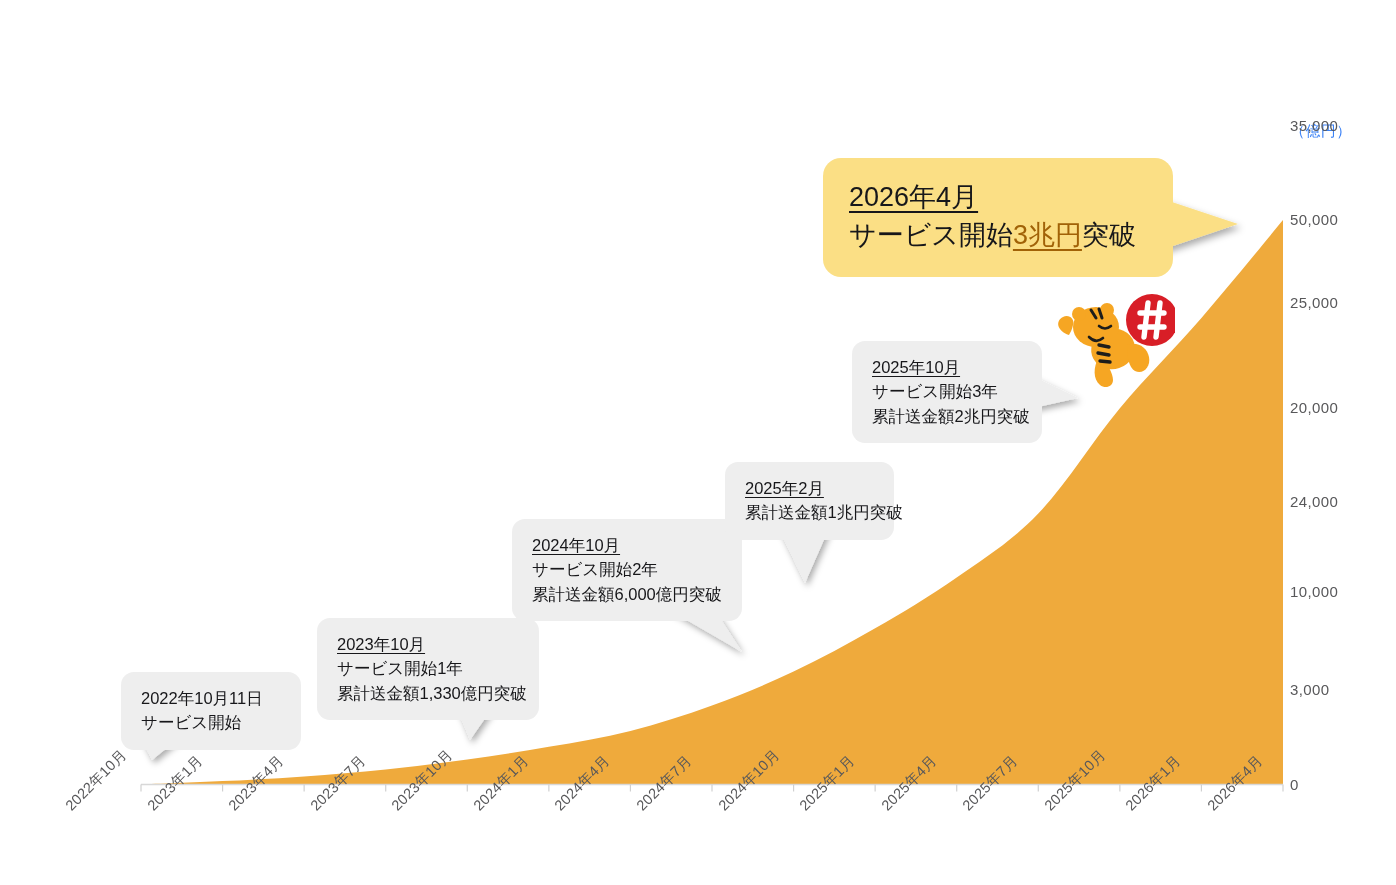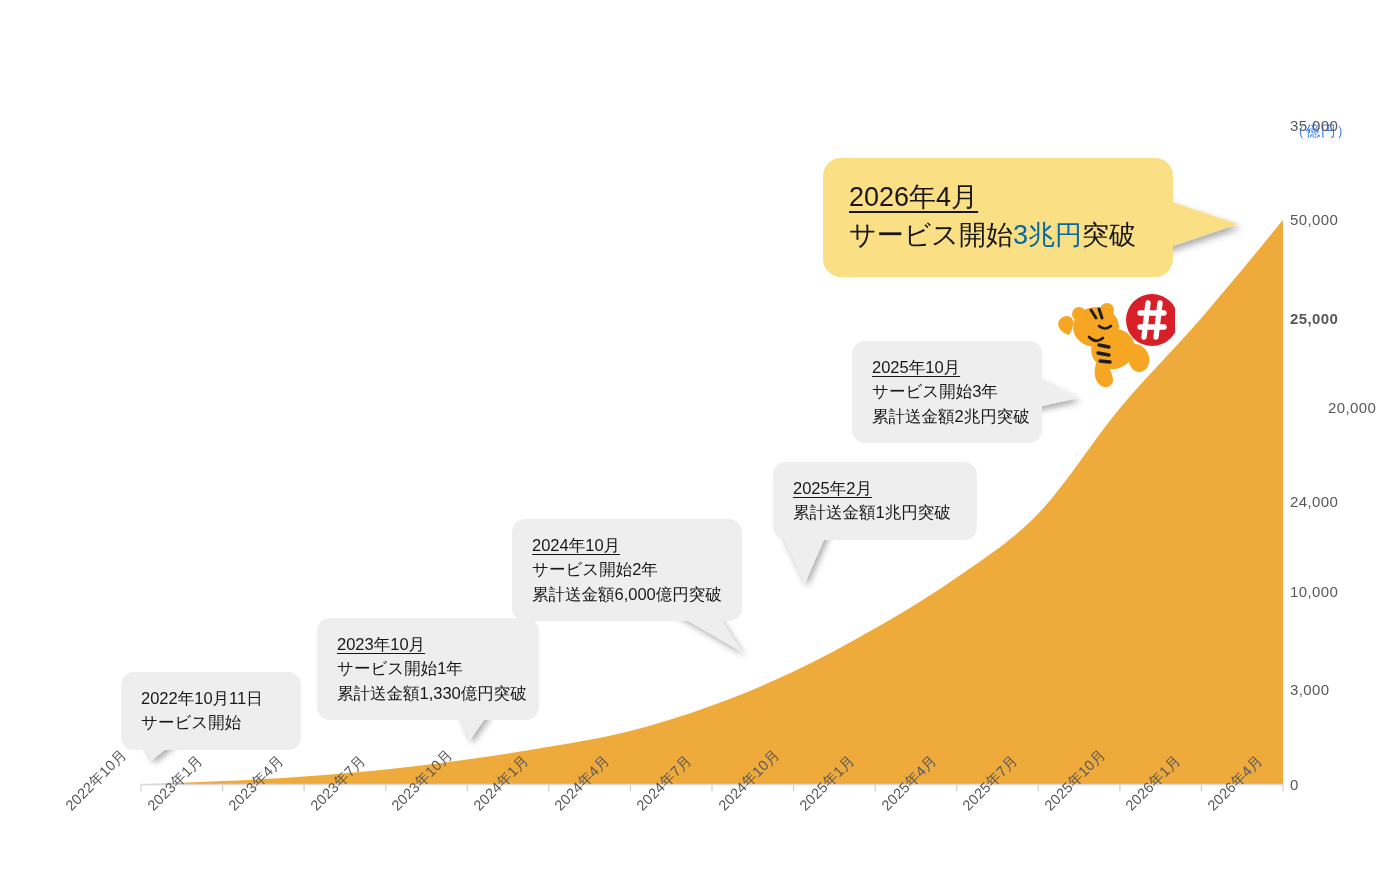--- a/index.html
+++ b/index.html
@@ -85,21 +85,22 @@
     line-height: 1.42;
   }
   .callout .hdr {
     text-decoration: underline;
     text-underline-offset: 3px;
   }
   .callout.yellow .hdr {
     text-underline-offset: 5px;
   }
   .accent-red {
-    color: #0369a1;
+    color: #a16207;
+    text-decoration: underline;
     text-underline-offset: 5px;
   }
 
   
   .tail-svg {
     position: absolute;
     overflow: visible;
     z-index: 5;
     pointer-events: none;
   }
@@ -150,22 +151,22 @@
       </g>
   </svg>
 
   <div class="y-unit-label" style="left:1290px; top:83px;">（億円）</div>
 
   <div id="y-labels">
       <div class="y-tick-label" style="left: 1290px; top: 776.5px;">0</div>
       <div class="y-tick-label" style="left: 1290px; top: 682.429px;">3,000</div>
       <div class="y-tick-label" style="left: 1290px; top: 584px;">10,000</div>
       <div class="y-tick-label" style="left: 1290px; top: 494.286px;">24,000</div>
-      <div class="y-tick-label" style="left: 1328px; top: 400.214px;">20,000</div>
-      <div class="y-tick-label" style="left: 1290px; top: 311px; font-weight: bold;">25,000</div>
+      <div class="y-tick-label" style="left: 1290px; top: 400.214px;">20,000</div>
+      <div class="y-tick-label" style="left: 1290px; top: 295px;">25,000</div>
       <div class="y-tick-label" style="left: 1290px; top: 212.071px;">50,000</div>
       <div class="y-tick-label" style="left: 1290px; top: 118px;">35,000</div>
     </div>
 
   <div id="x-labels">
       <div class="x-tick-label" style="left: 63px; top: 802.5px;">2022年10月</div>
       <div class="x-tick-label" style="left: 144.571px; top: 802.5px;">2023年1月</div>
       <div class="x-tick-label" style="left: 226.143px; top: 802.5px;">2023年4月</div>
       <div class="x-tick-label" style="left: 307.714px; top: 802.5px;">2023年7月</div>
       <div class="x-tick-label" style="left: 389.286px; top: 802.5px;">2023年10月</div>
@@ -206,21 +207,21 @@
     <span class="line">サービス開始1年</span>
     <span class="line">累計送金額1,330億円突破</span>
   </div>
 
   <div class="callout gray" style="left:512px; top:519px; width:230px;">
     <span class="line hdr">2024年10月</span>
     <span class="line">サービス開始2年</span>
     <span class="line">累計送金額6,000億円突破</span>
   </div>
 
-  <div class="callout gray" style="left:773px; top:462px; width:204px;">
+  <div class="callout gray" style="left:725px; top:462px; width:169px;">
     <span class="line hdr">2025年2月</span>
     <span class="line">累計送金額1兆円突破</span>
   </div>
 
   <div class="callout gray" style="left:852px; top:341px; width:190px;">
     <span class="line hdr">2025年10月</span>
     <span class="line">サービス開始3年</span>
     <span class="line">累計送金額2兆円突破</span>
   </div>
 

